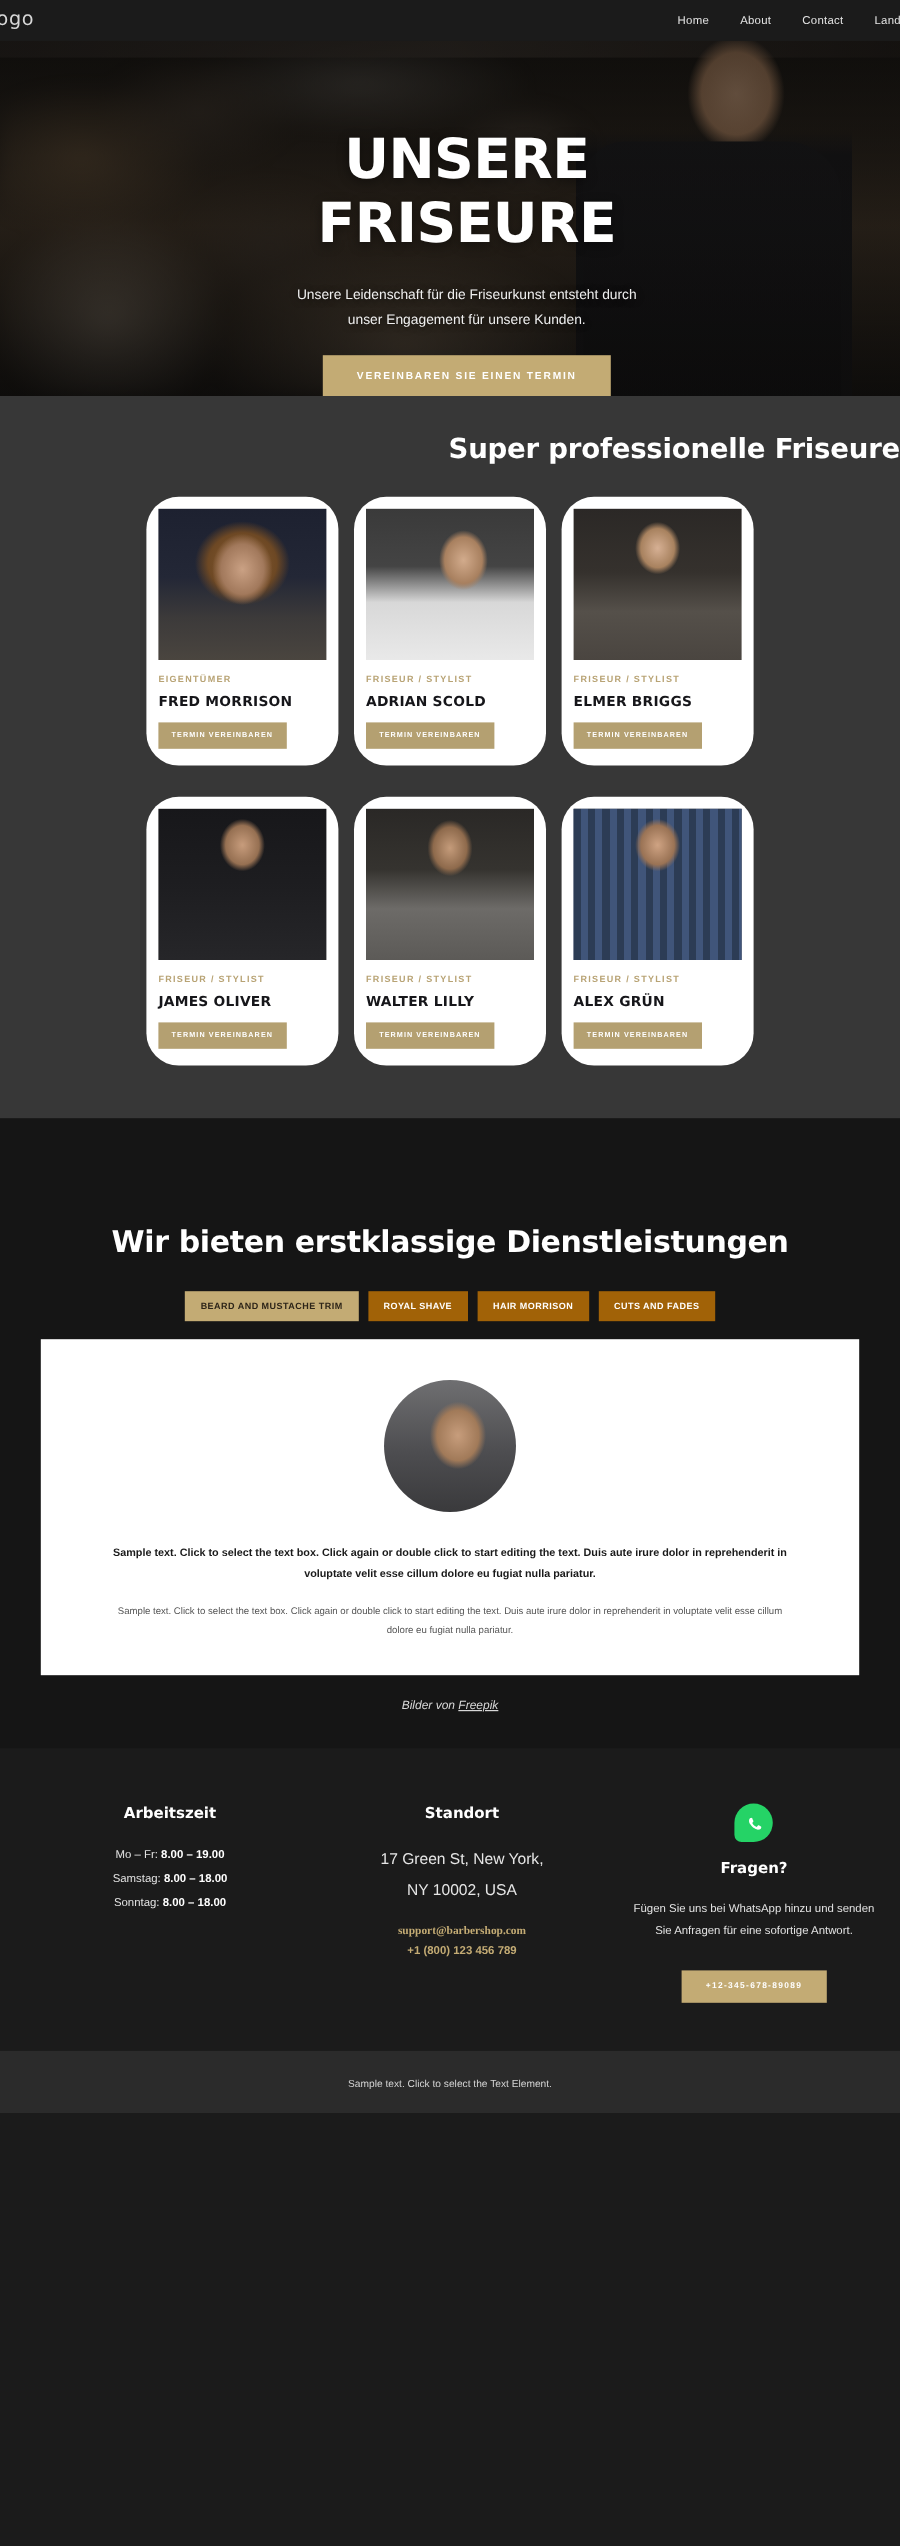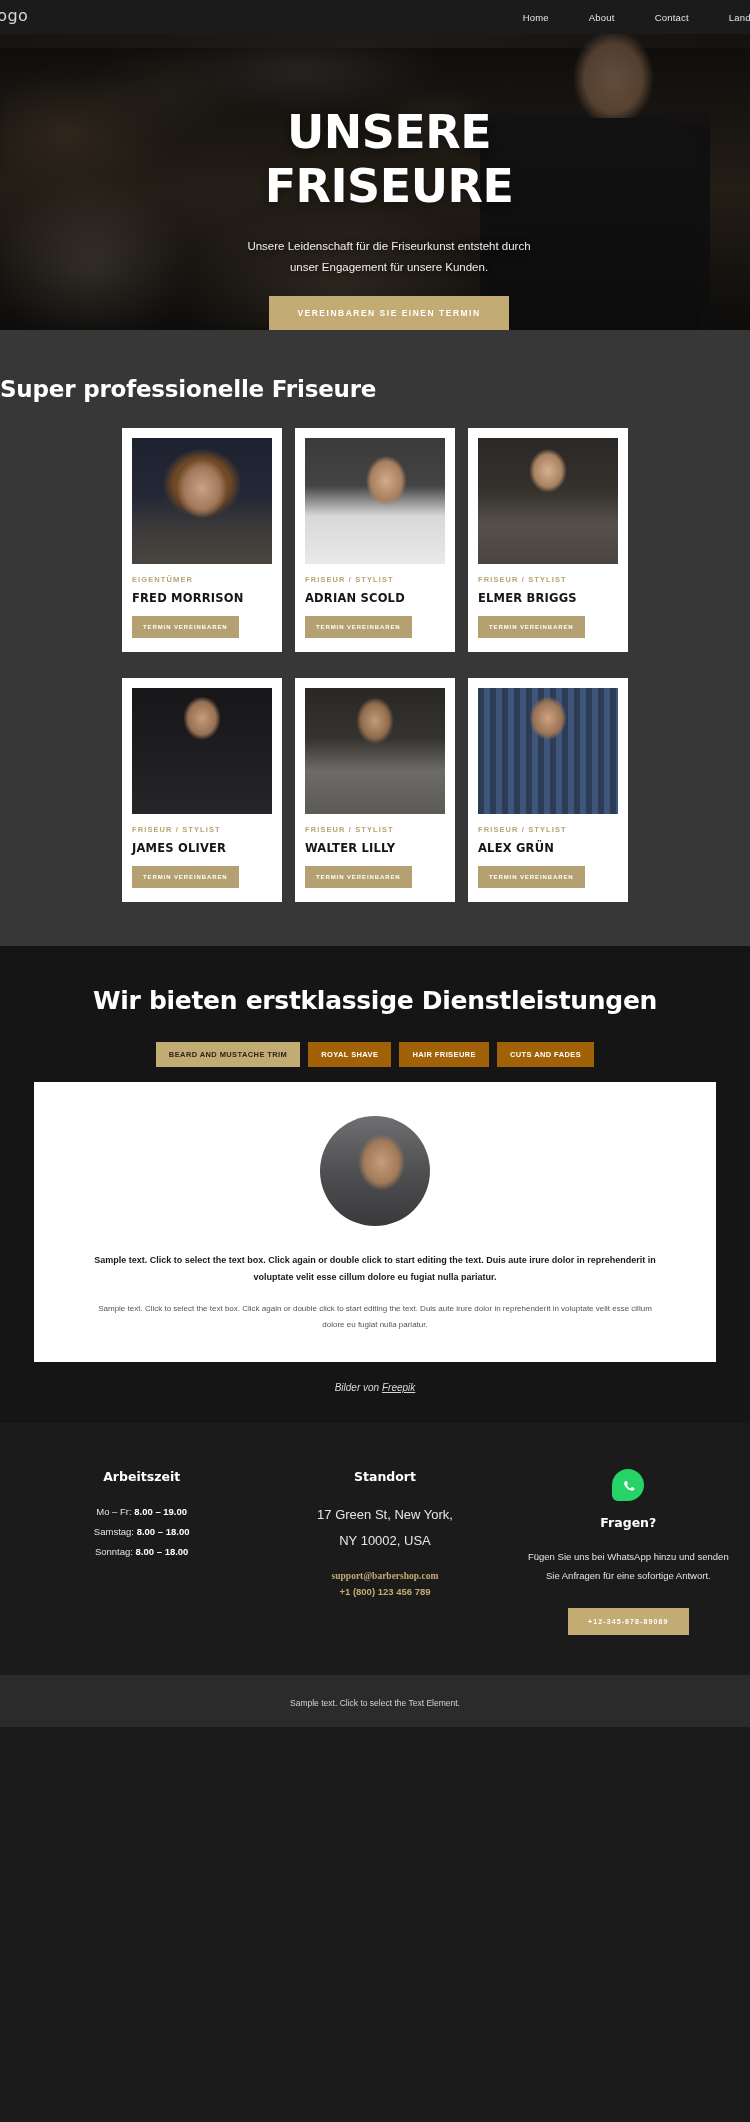--- a/index.html
+++ b/index.html
@@ -18,21 +18,21 @@
     display:flex;align-items:center;
     position:relative;z-index:30;
   }
   .logo{
     position:absolute;left:-12px;top:6px;
     font-size:16px;color:#d8d8d8;letter-spacing:.5px;
     font-family:"DejaVu Sans", sans-serif;
   }
   .nav{
     margin-left:auto;display:flex;align-items:center;
-    gap:40px;padding-right:0px;
+    gap:26px;padding-right:0px;
   }
   .nav a{
     color:#e4e4e4;text-decoration:none;font-size:9.5px;
     letter-spacing:.2px;white-space:nowrap;
   }
   .nav a:last-child{margin-right:-14px;}
 
   
   .hero{
     position:relative;height:296px;width:750px;overflow:hidden;
@@ -102,30 +102,30 @@
 
   
   .team{
     background:#373737;padding:32px 0 44px;
   }
   .eyebrow{
     text-align:center;font-size:9px;letter-spacing:1.3px;
     color:#d6d6d6;text-transform:uppercase;
   }
   .team-title{
-    text-align:left;margin-top:14px;
+    text-align:right;
     font-family:"DejaVu Sans", sans-serif;
     font-weight:bold;font-size:23px;color:#fff;letter-spacing:-.2px;
   }
   .cards{
     display:flex;gap:13px;justify-content:center;
     margin-top:26px;
   }
   .card{
-    background:#fff;width:160px;padding:10px 10px 14px;
+    background:#fff;width:160px;padding:10px 10px 14px;border-radius:27px;
   }
   .card-photo{
     width:100%;height:126px;display:block;
   }
   .card-role{
     margin-top:11px;font-size:7.5px;font-weight:bold;
     letter-spacing:1.1px;color:#b8a374;text-transform:uppercase;
   }
   .card-name{
     margin-top:7px;font-size:11.5px;font-weight:bold;
@@ -163,21 +163,21 @@
     linear-gradient(180deg,#2a2826 0%,#35332f 40%,#6d6b68 66%,#5c5a57 100%);}
   .ph6{background:
     radial-gradient(ellipse 24px 28px at 50% 24%, #cfa383 0%, #9a7355 58%, rgba(30,30,32,0) 78%),
     repeating-linear-gradient(90deg,#2c3c55 0 6px,#40557a 6px 12px),
     linear-gradient(180deg,#20242c 0%,#2b3142 100%);}
 
   
   .services{background:#151515;padding:40px 0 30px;}
   .services-title{
     text-align:center;font-family:"DejaVu Sans", sans-serif;
-    font-weight:bold;font-size:25px;color:#fff;letter-spacing:-.3px;
+    font-weight:bold;font-size:25px;color:#fff;letter-spacing:-.3px;margin-top:48px;
   }
   .tabs{
     display:flex;gap:8px;justify-content:center;margin-top:27px;
   }
   .tab{
     background:#a16207;color:#fff;border:0;cursor:pointer;
     padding:8px 13px;font-size:7.5px;font-weight:bold;letter-spacing:.4px;
     font-family:"Liberation Sans", sans-serif;white-space:nowrap;
   }
   .tab.active{background:#c3ab74;color:#2c2418;}
@@ -323,21 +323,21 @@
       </div>
     </div>
 
   </section>
 
   <section class="services">
     <h2 class="services-title">Wir bieten erstklassige Dienstleistungen</h2>
     <div class="tabs">
       <button class="tab active">BEARD AND MUSTACHE TRIM</button>
       <button class="tab">ROYAL SHAVE</button>
-      <button class="tab">HAIR FRISEURE</button>
+      <button class="tab">HAIR MORRISON</button>
       <button class="tab">CUTS AND FADES</button>
     </div>
     <div class="panel">
       <div class="panel-avatar"></div>
       <p class="panel-lead">Sample text. Click to select the text box. Click again or double click to start editing the text. Duis aute irure dolor in reprehenderit in voluptate velit esse cillum dolore eu fugiat nulla pariatur.</p>
       <p class="panel-body">Sample text. Click to select the text box. Click again or double click to start editing the text. Duis aute irure dolor in reprehenderit in voluptate velit esse cillum dolore eu fugiat nulla pariatur.</p>
     </div>
     <div class="services-credit">
       <span>Bilder von </span><a href="#">Freepik</a>
     </div>

